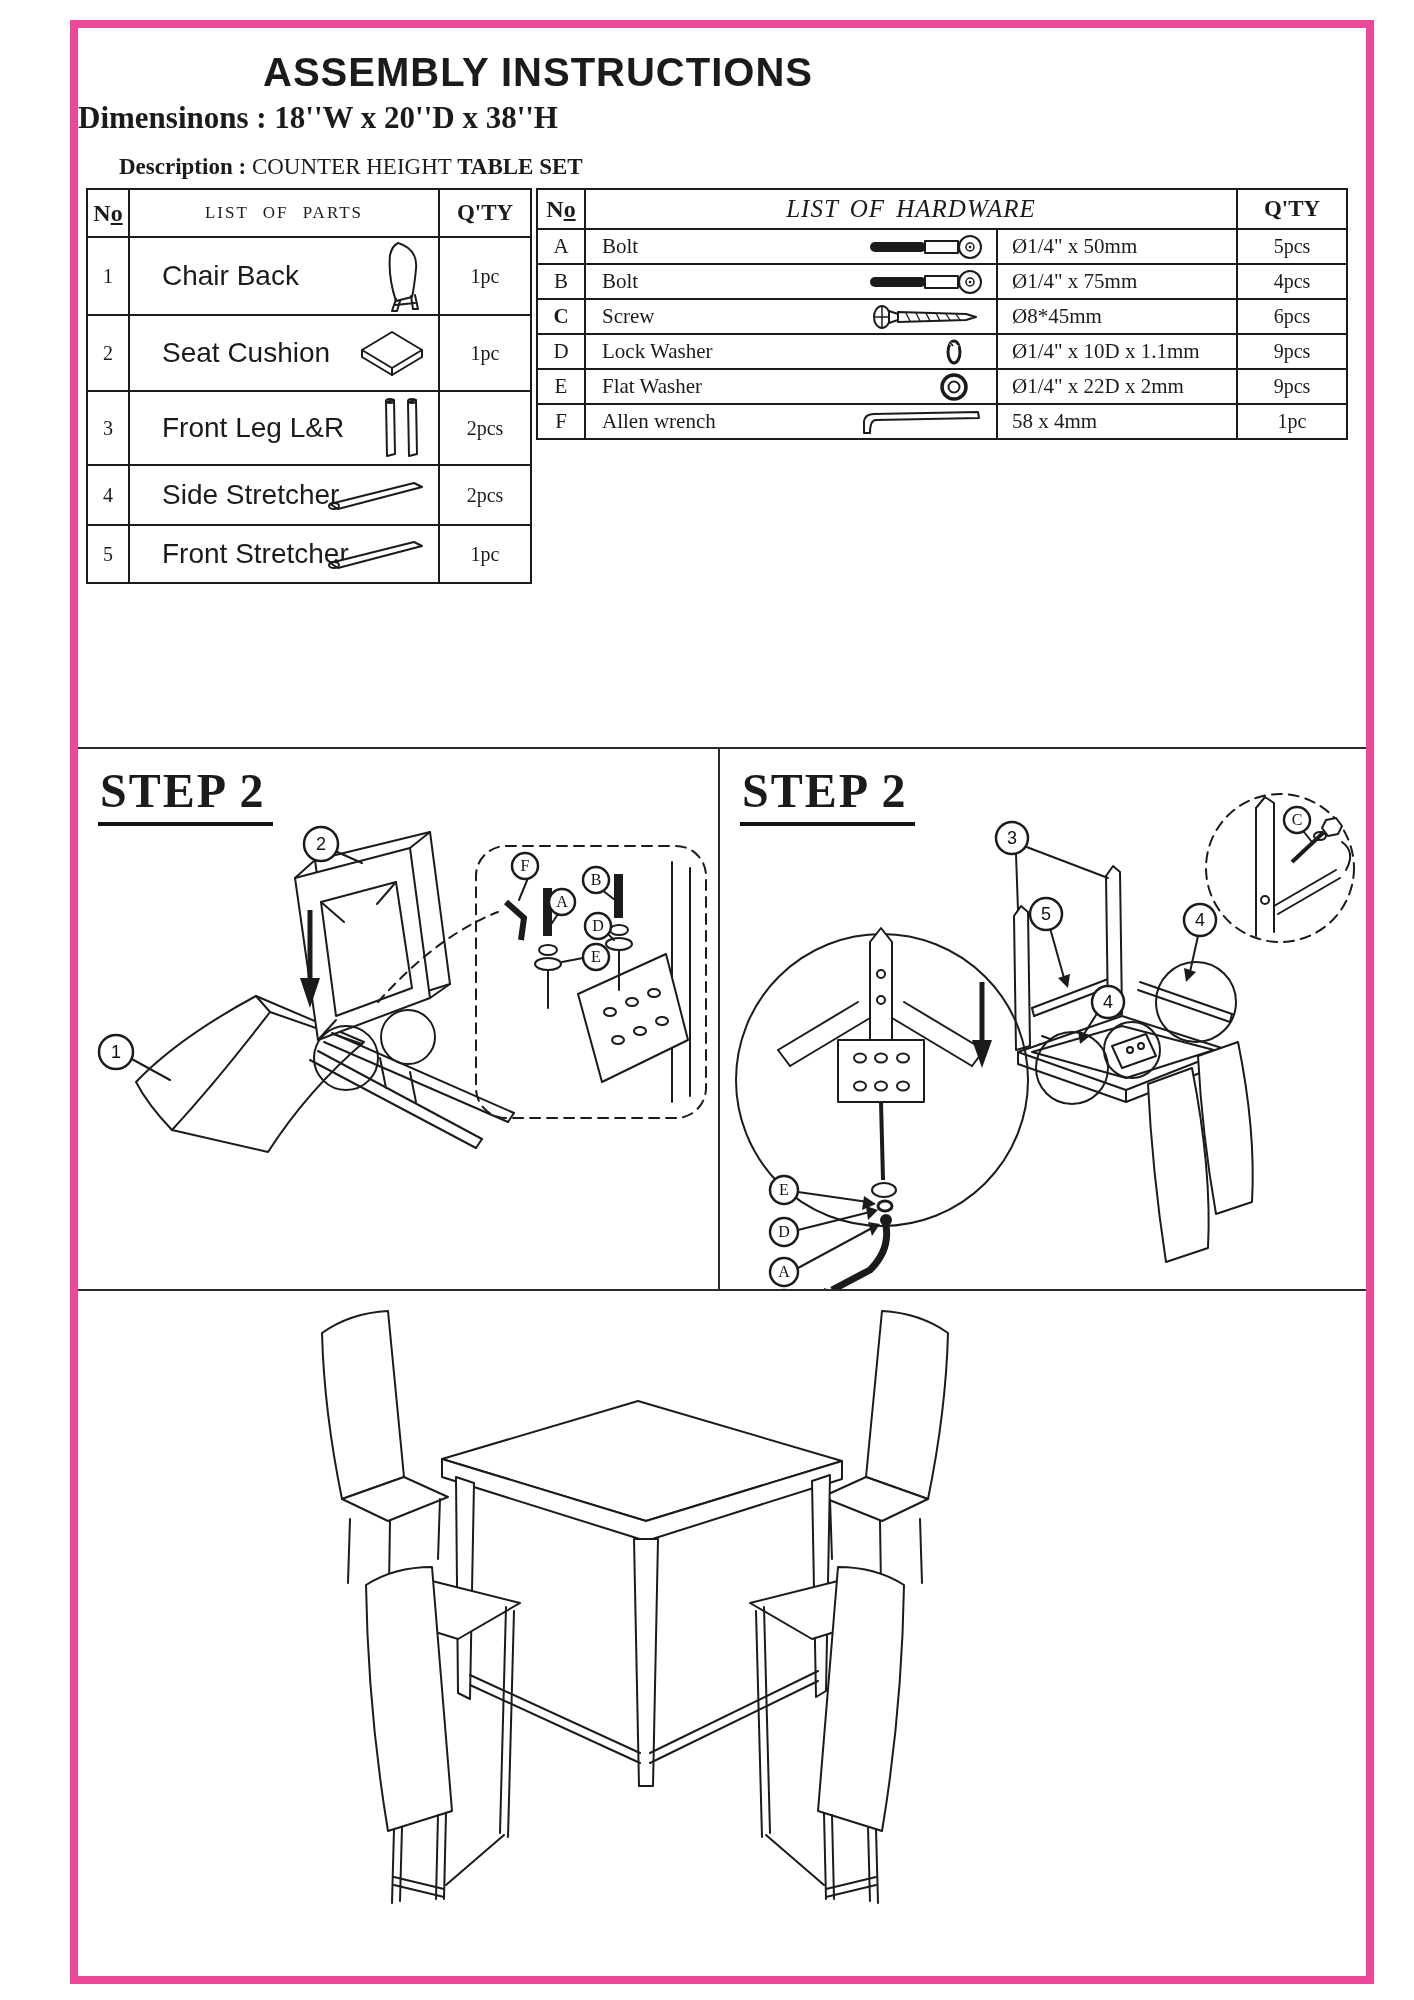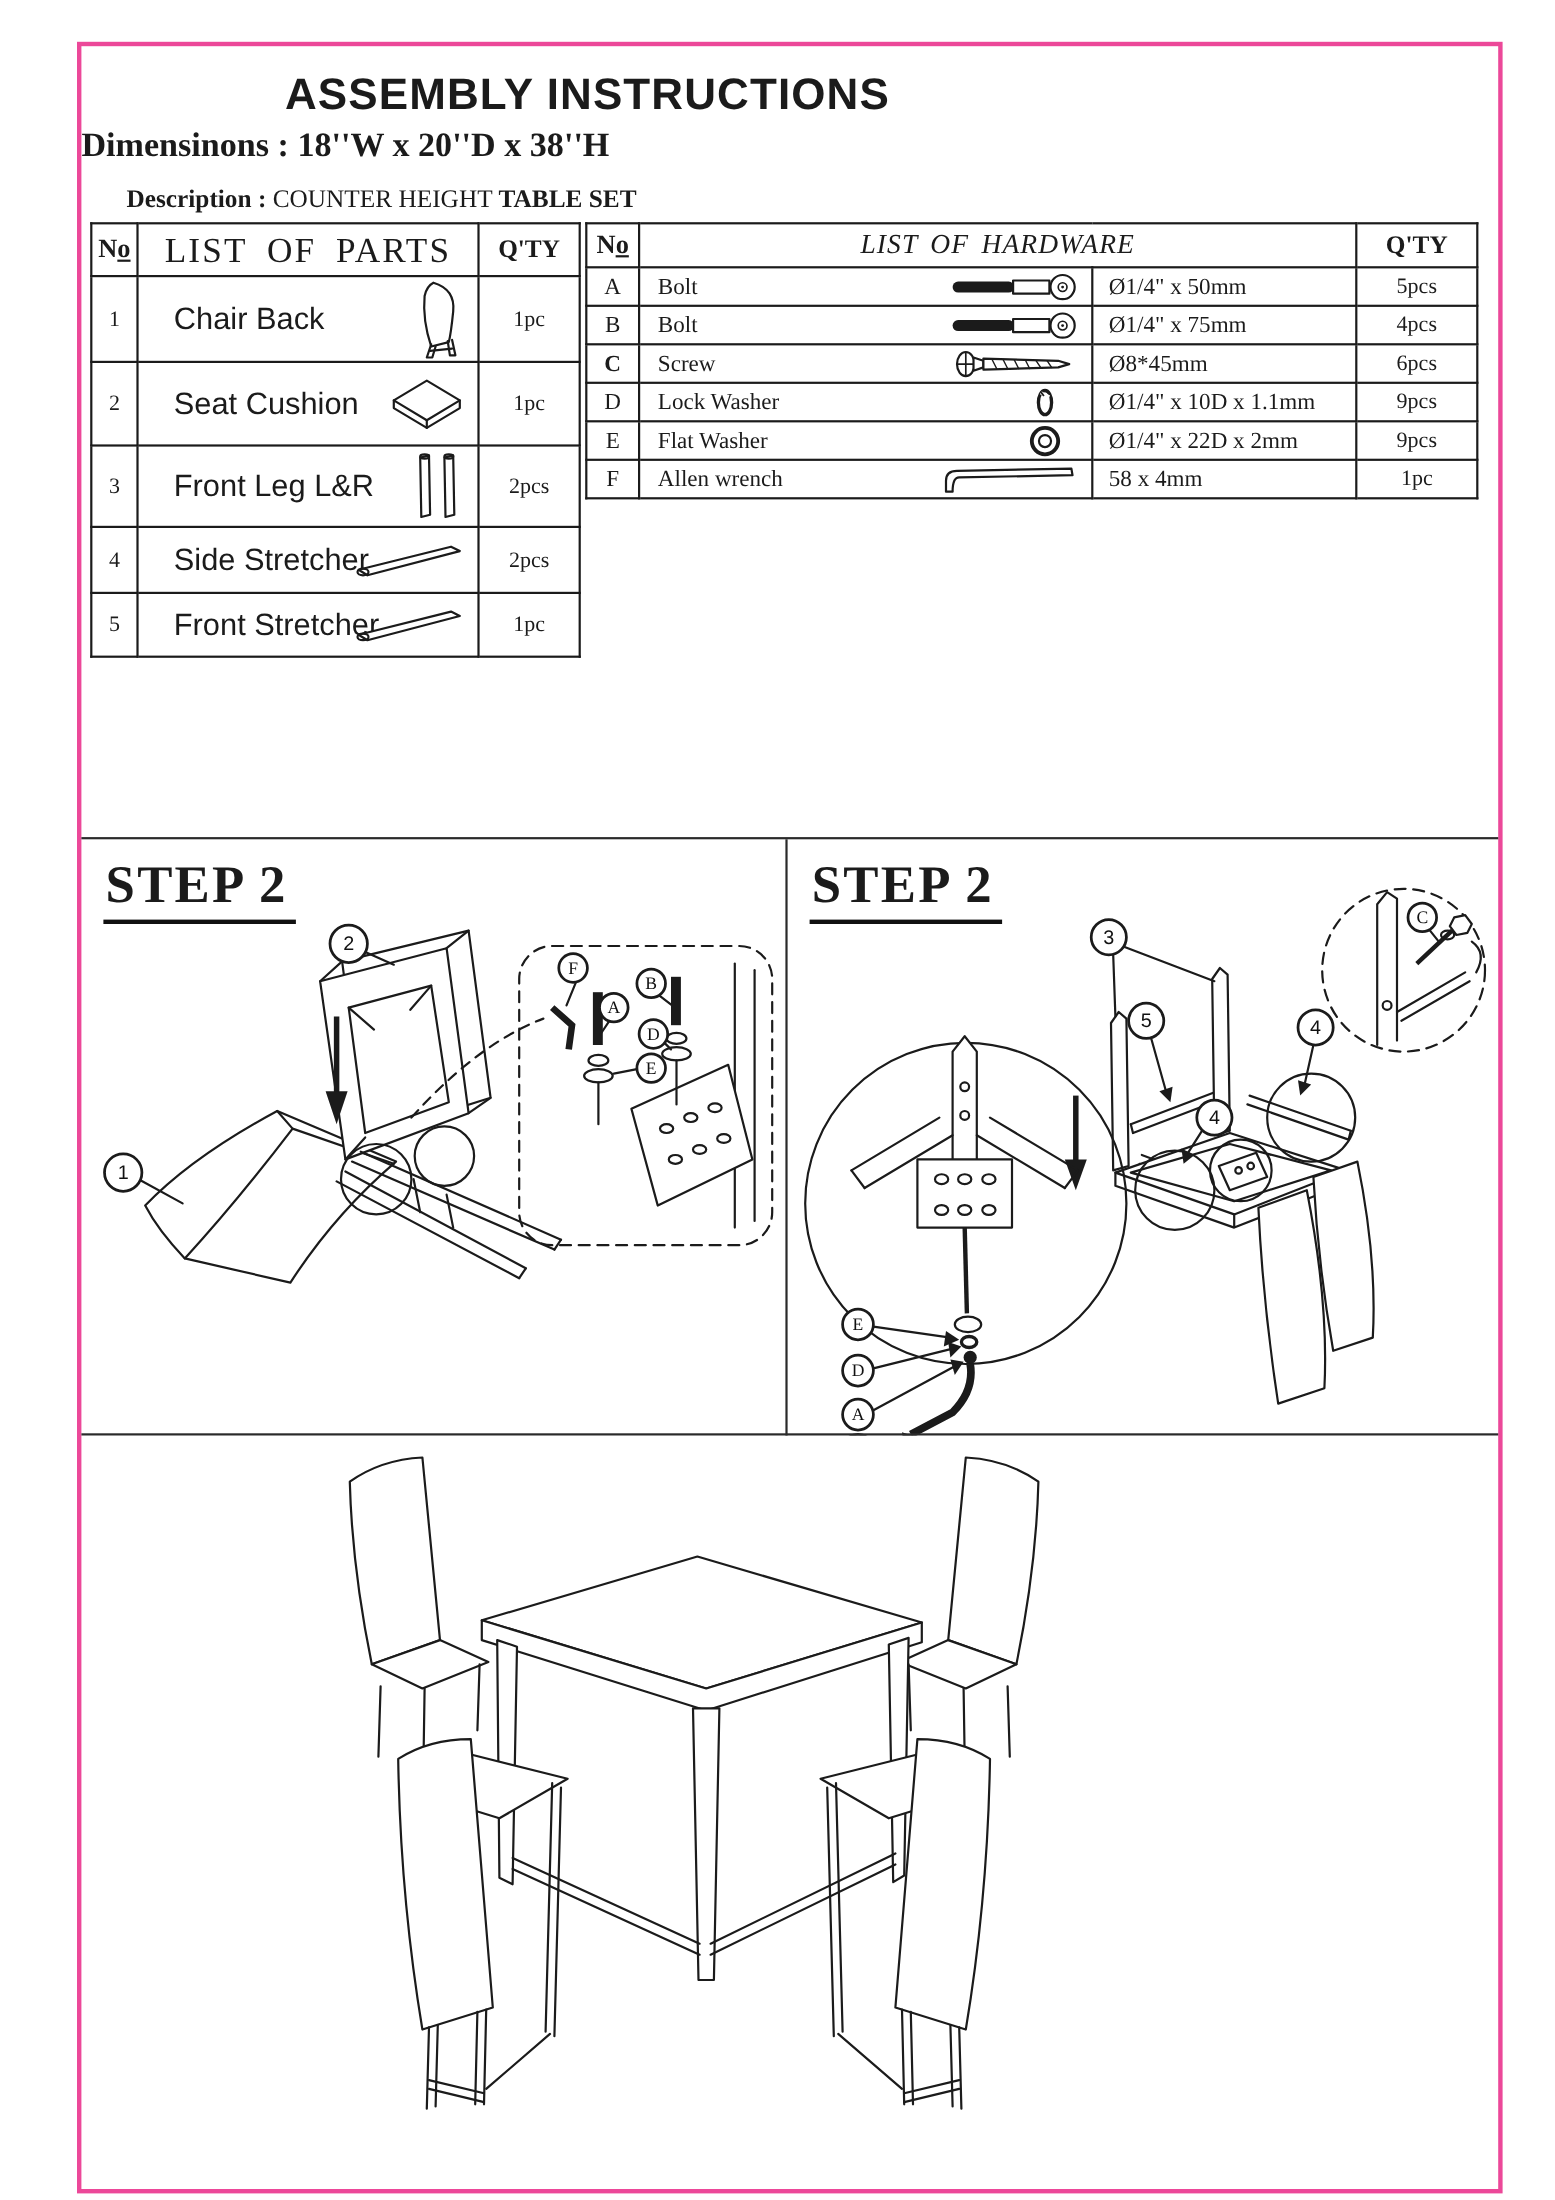--- a/index.html
+++ b/index.html
@@ -1,35 +1,35 @@
 <!DOCTYPE html>
 <html><head>
 <meta charset="utf-8">
 <style>
   html,body{margin:0;padding:0;background:#f2f2f2;}
   .page{position:relative;width:1414px;height:2000px;background:#ffffff;
         font-family:"Liberation Serif",serif;color:#1b1b1b;overflow:hidden;}
-  .frame{position:absolute;left:70px;top:38px;width:1288px;height:1948px;
-         border:4px solid #ec4899;background:#fff;}
+  .frame{position:absolute;left:70px;top:20px;width:1288px;height:1948px;
+         border:8px solid #ec4899;background:#fff;}
   
   .top-section{position:absolute;top:0;left:0;width:100%;height:719px;}
   .title-wrap{position:absolute;top:22px;left:0;width:920px;text-align:center;}
   .page-title{font-family:"Liberation Sans",sans-serif;font-weight:bold;
               font-size:40px;letter-spacing:1px;}
   .subtitle-wrap{position:absolute;top:72px;left:0;width:930px;}
   .subtitle{font-weight:bold;font-size:31px;}
   .desc-wrap{position:absolute;top:126px;left:0;width:1160px;text-align:left;font-size:23px;padding-left:41px;}
   .desc-label{font-weight:bold;}
   .desc-bold{font-weight:bold;}
   
   table{border-collapse:collapse;table-layout:fixed;}
   td,th{border:2px solid #1b1b1b;padding:0;overflow:visible;}
   th{font-weight:normal;}
   .pt{position:absolute;left:8px;top:160px;width:444px;}
-  .pt thead th{height:46px;font-size:32px;}
+  .pt thead th{height:46px;font-size:17px;}
   .pt .h-no,.hw .h-no{font-weight:bold;font-size:24px;}
   .no-o{text-decoration:underline;}
   .pt .h-qty,.hw .h-qty{font-weight:bold;font-size:23px;}
   .pt .h-title{letter-spacing:2px;word-spacing:8px;}
   .hw .h-title{letter-spacing:1px;word-spacing:4px;font-size:25px;font-style:italic;}
   .pt tbody tr:nth-child(1){height:78px;}
   .pt tbody tr:nth-child(2){height:76px;}
   .pt tbody tr:nth-child(3){height:74px;}
   .pt tbody tr:nth-child(4){height:60px;}
   .pt tbody tr:nth-child(5){height:58px;}

